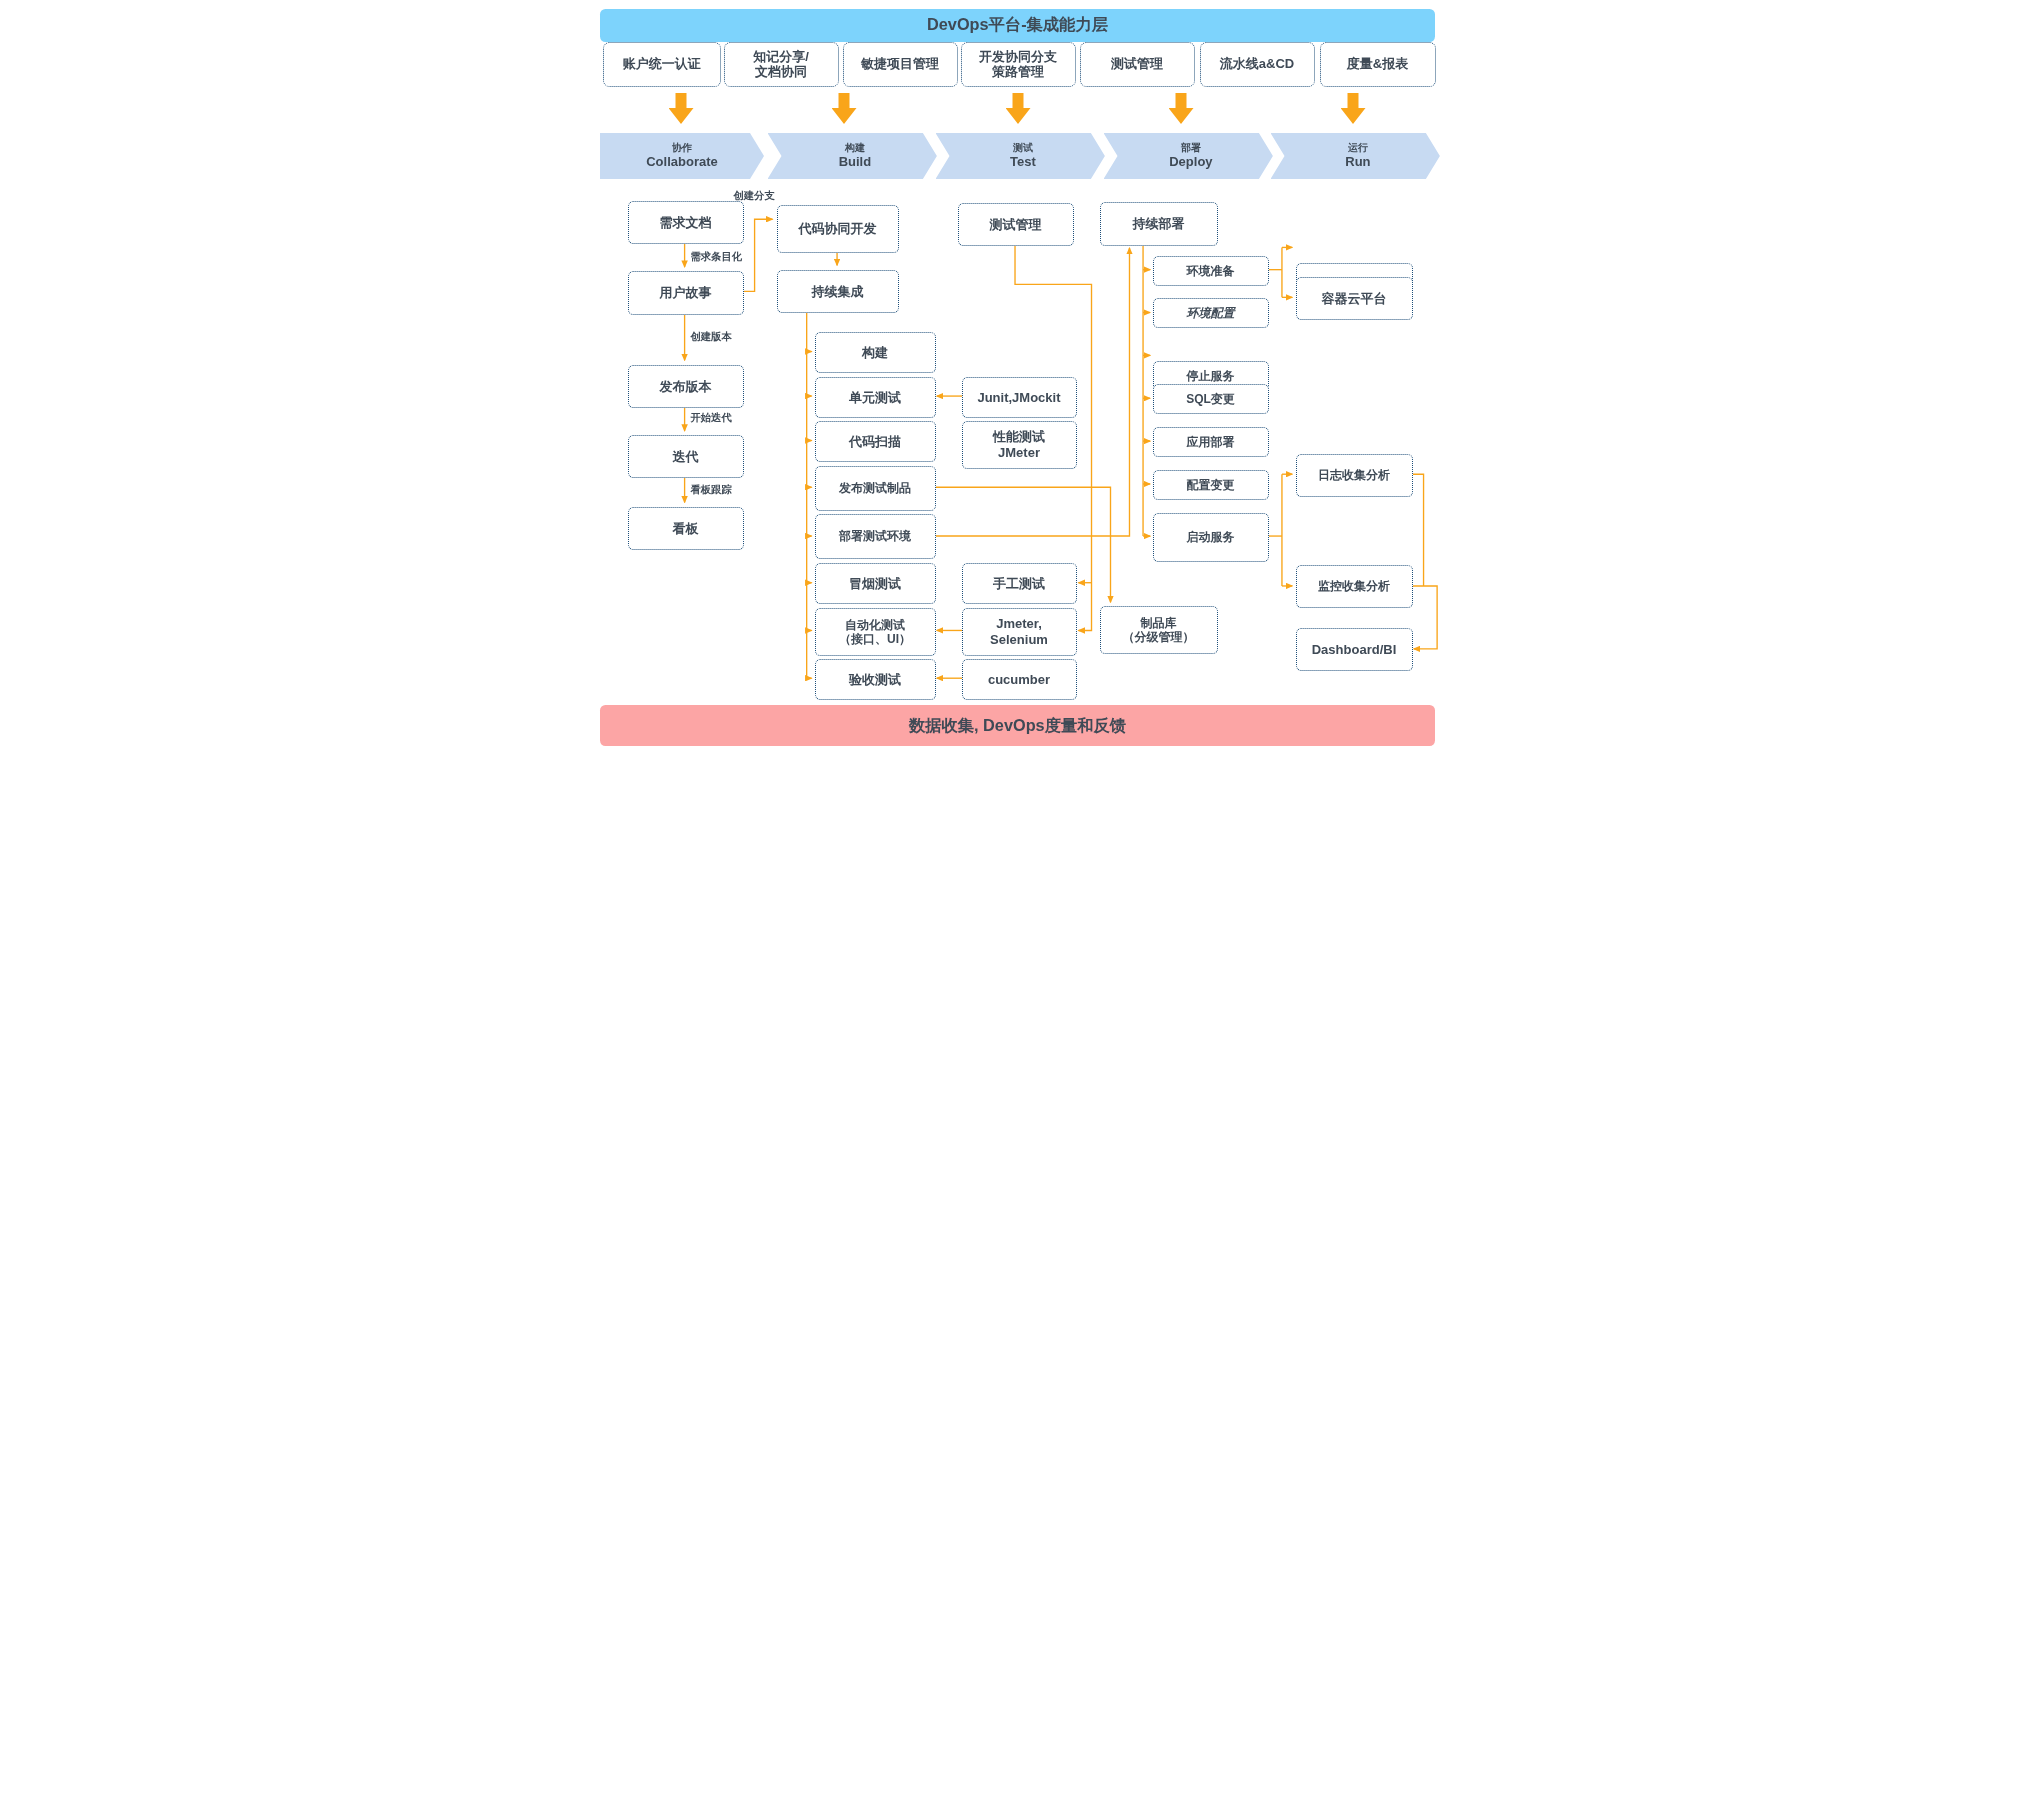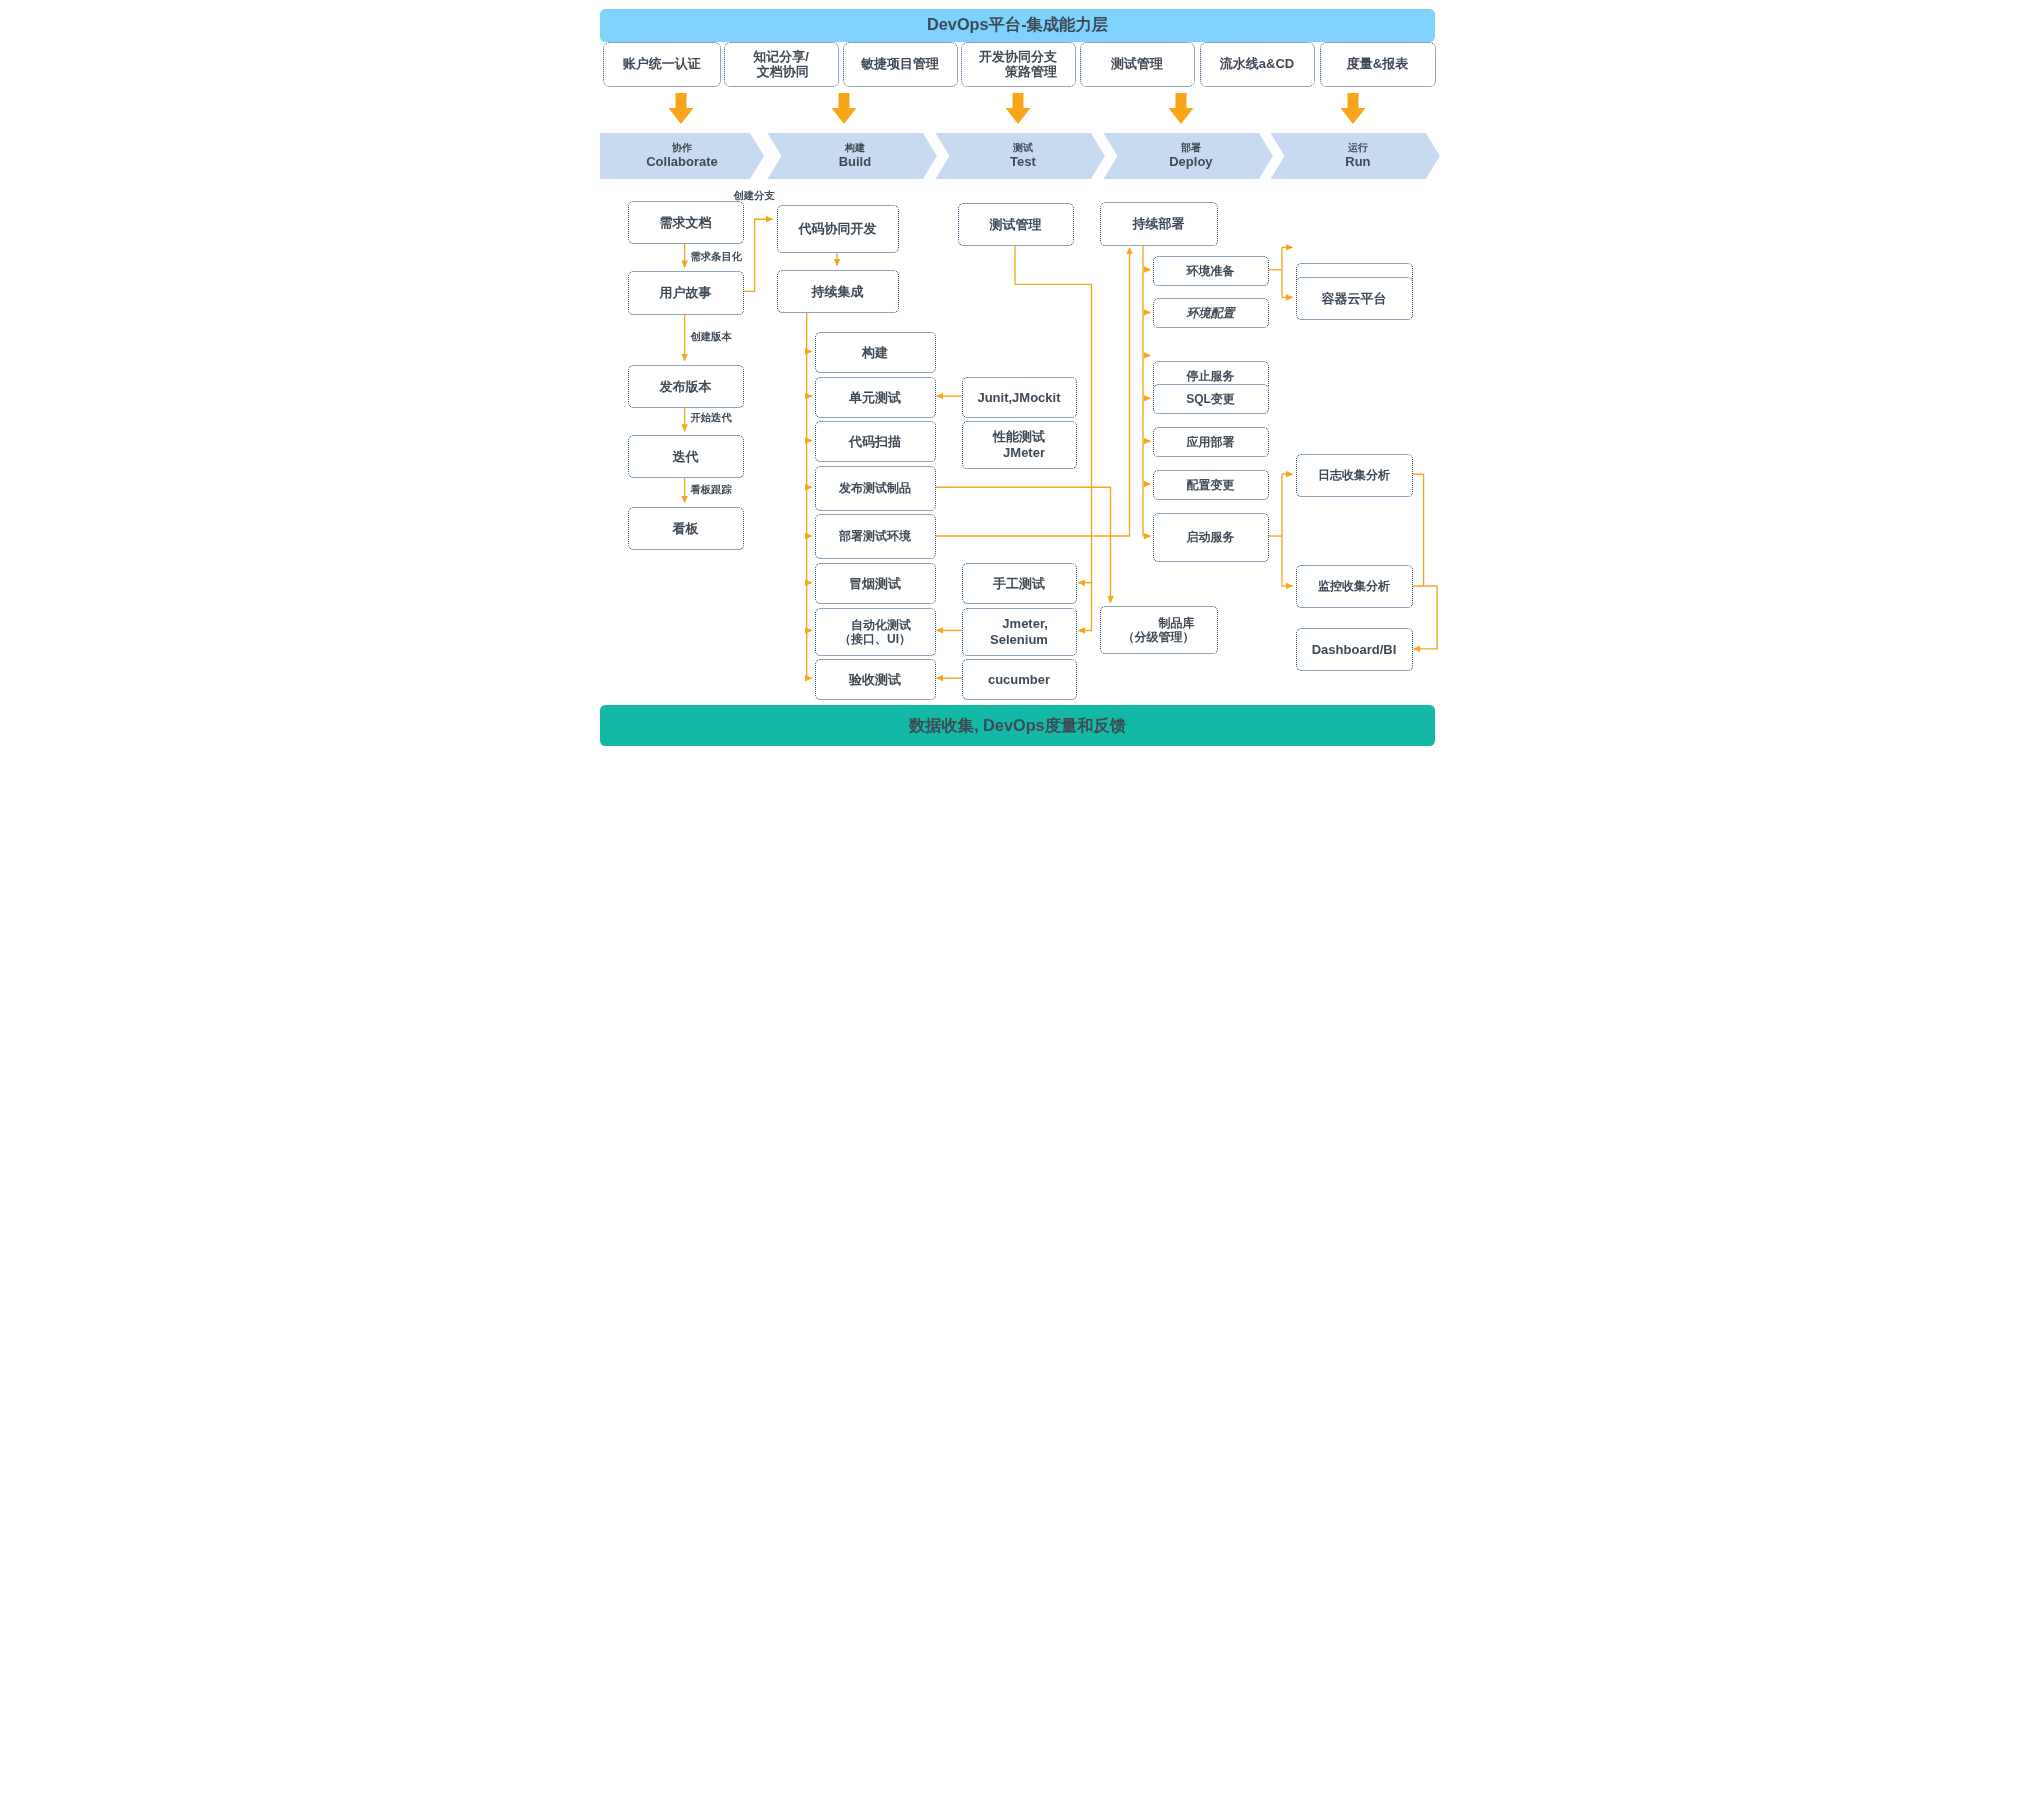--- a/index.html
+++ b/index.html
@@ -17,25 +17,25 @@
         display:flex;flex-direction:column;align-items:center;justify-content:center;text-align:center;}
   .chev-notch{clip-path:polygon(0 0,calc(100% - 14px) 0,100% 50%,calc(100% - 14px) 100%,0 100%,14px 50%);padding-left:5.4px;}
   .chev-flat{clip-path:polygon(0 0,calc(100% - 14px) 0,100% 50%,calc(100% - 14px) 100%,0 100%);}
   .chev .zh{font-size:10px;font-weight:700;line-height:1.25;}
   .chev .en{font-size:13px;font-weight:700;line-height:1.2;}
   .node{position:absolute;background:#fff;border:1.1px dotted #1D4E79;border-radius:5.4px;z-index:2;
         display:flex;align-items:center;justify-content:center;text-align:center;}
   .node .lbl{font-size:13px;font-weight:600;line-height:1.2;white-space:pre-line;}
   .node .sm{font-size:12px;}
   .elabel{position:absolute;font-size:10.3px;font-weight:700;color:#3F4A56;z-index:4;white-space:nowrap;text-align:center;}
-  .footer{position:absolute;left:6.5px;top:705px;width:835px;height:41px;background:#14b8a6;border-radius:5.4px;
+  .footer{position:absolute;left:6.5px;top:705px;width:835px;height:41px;background:#fca5a5;border-radius:5.4px;
           display:flex;align-items:center;justify-content:center;z-index:2;}
   .footer-title{font-size:16.3px;font-weight:bold;}
   svg.wires{position:absolute;left:0;top:0;z-index:1;}
-  .lbl{white-space:pre-line;text-align:right;}
+  .lbl{white-space:pre-line;}
 </style>
 </head>
 <body>
 
 <div class="canvas">
 
   <div class="banner">
     <div class="banner-title">DevOps平台-集成能力层</div>
   </div>
 

